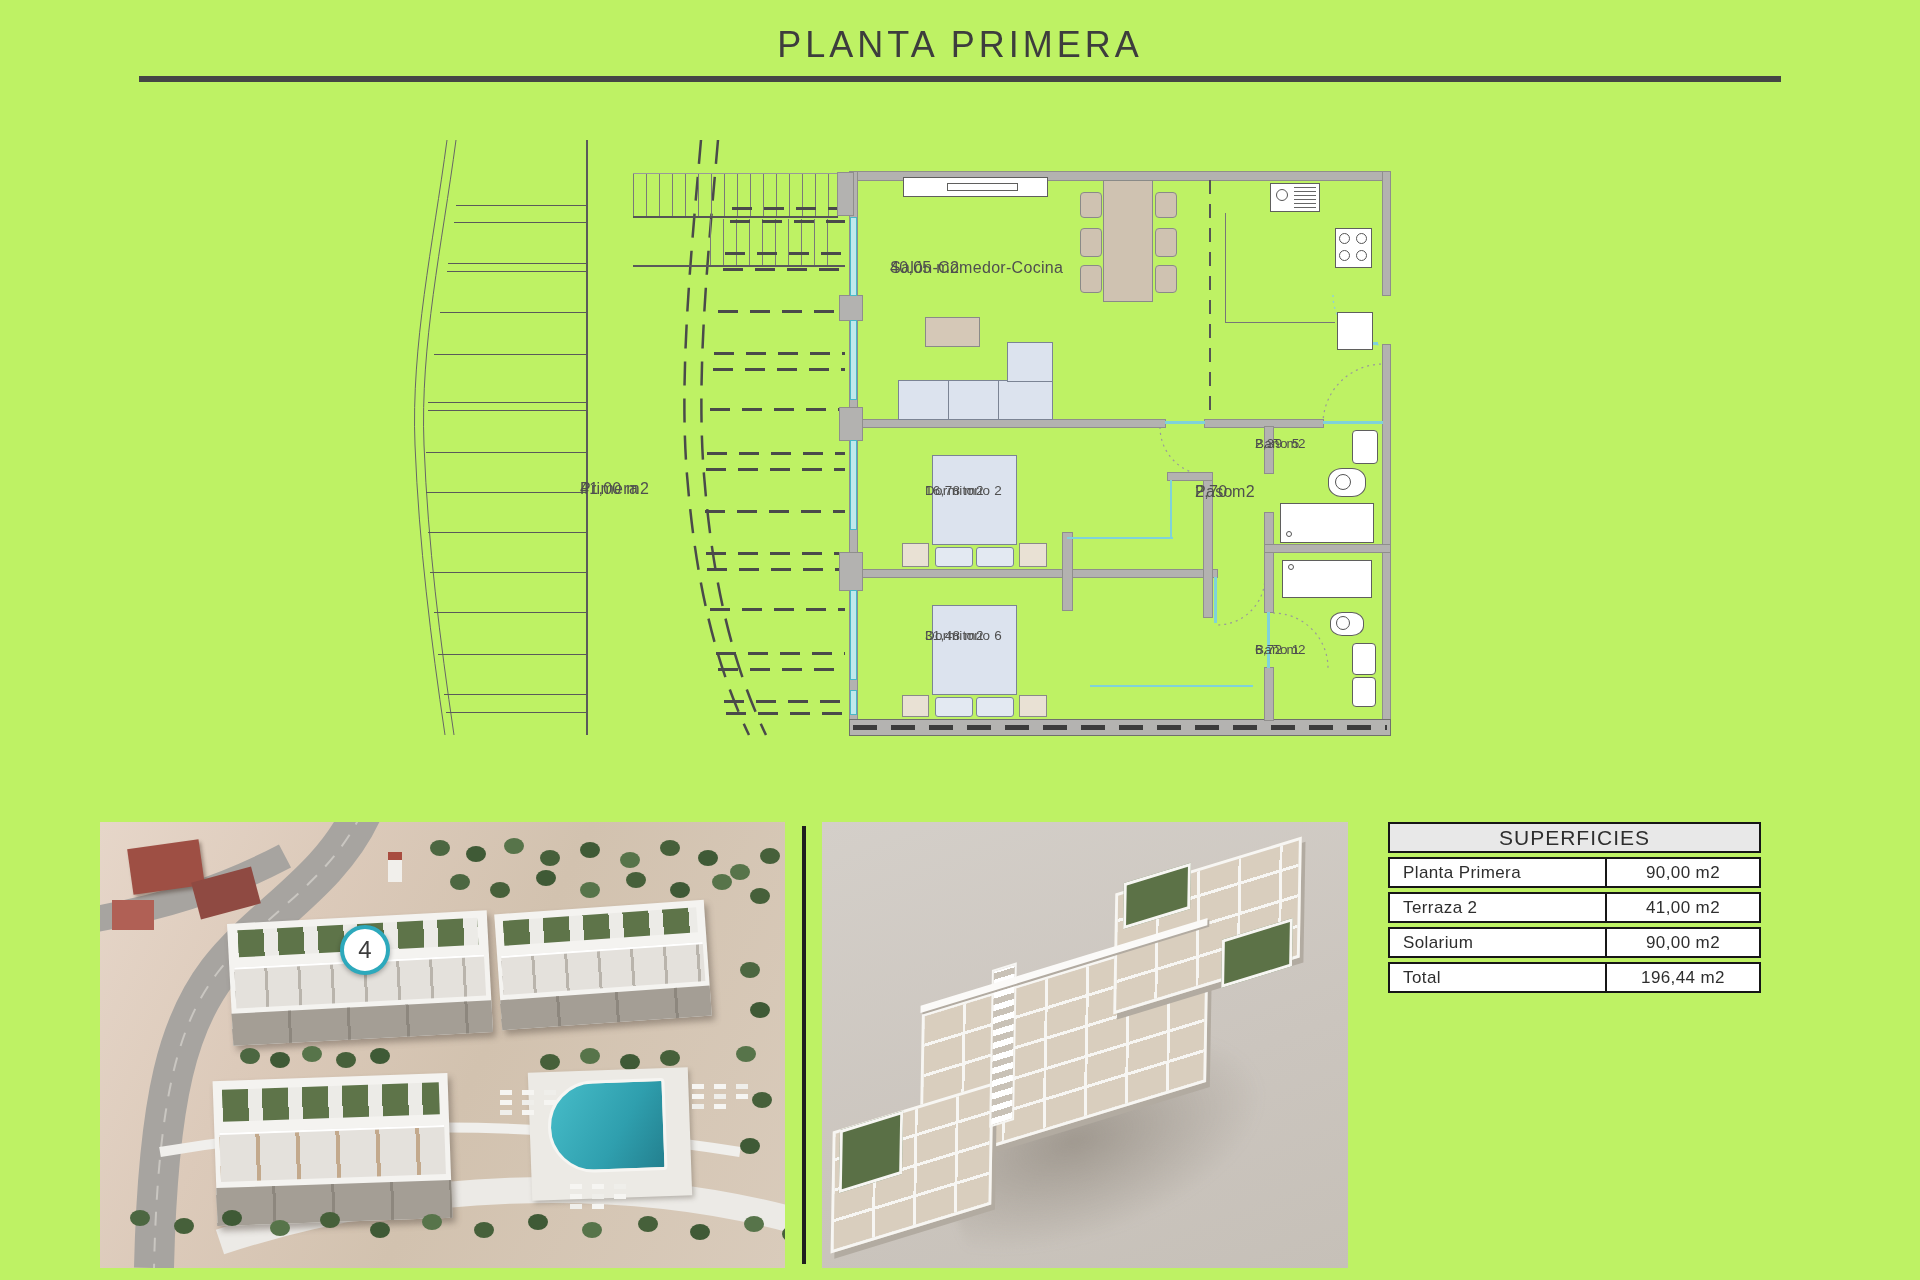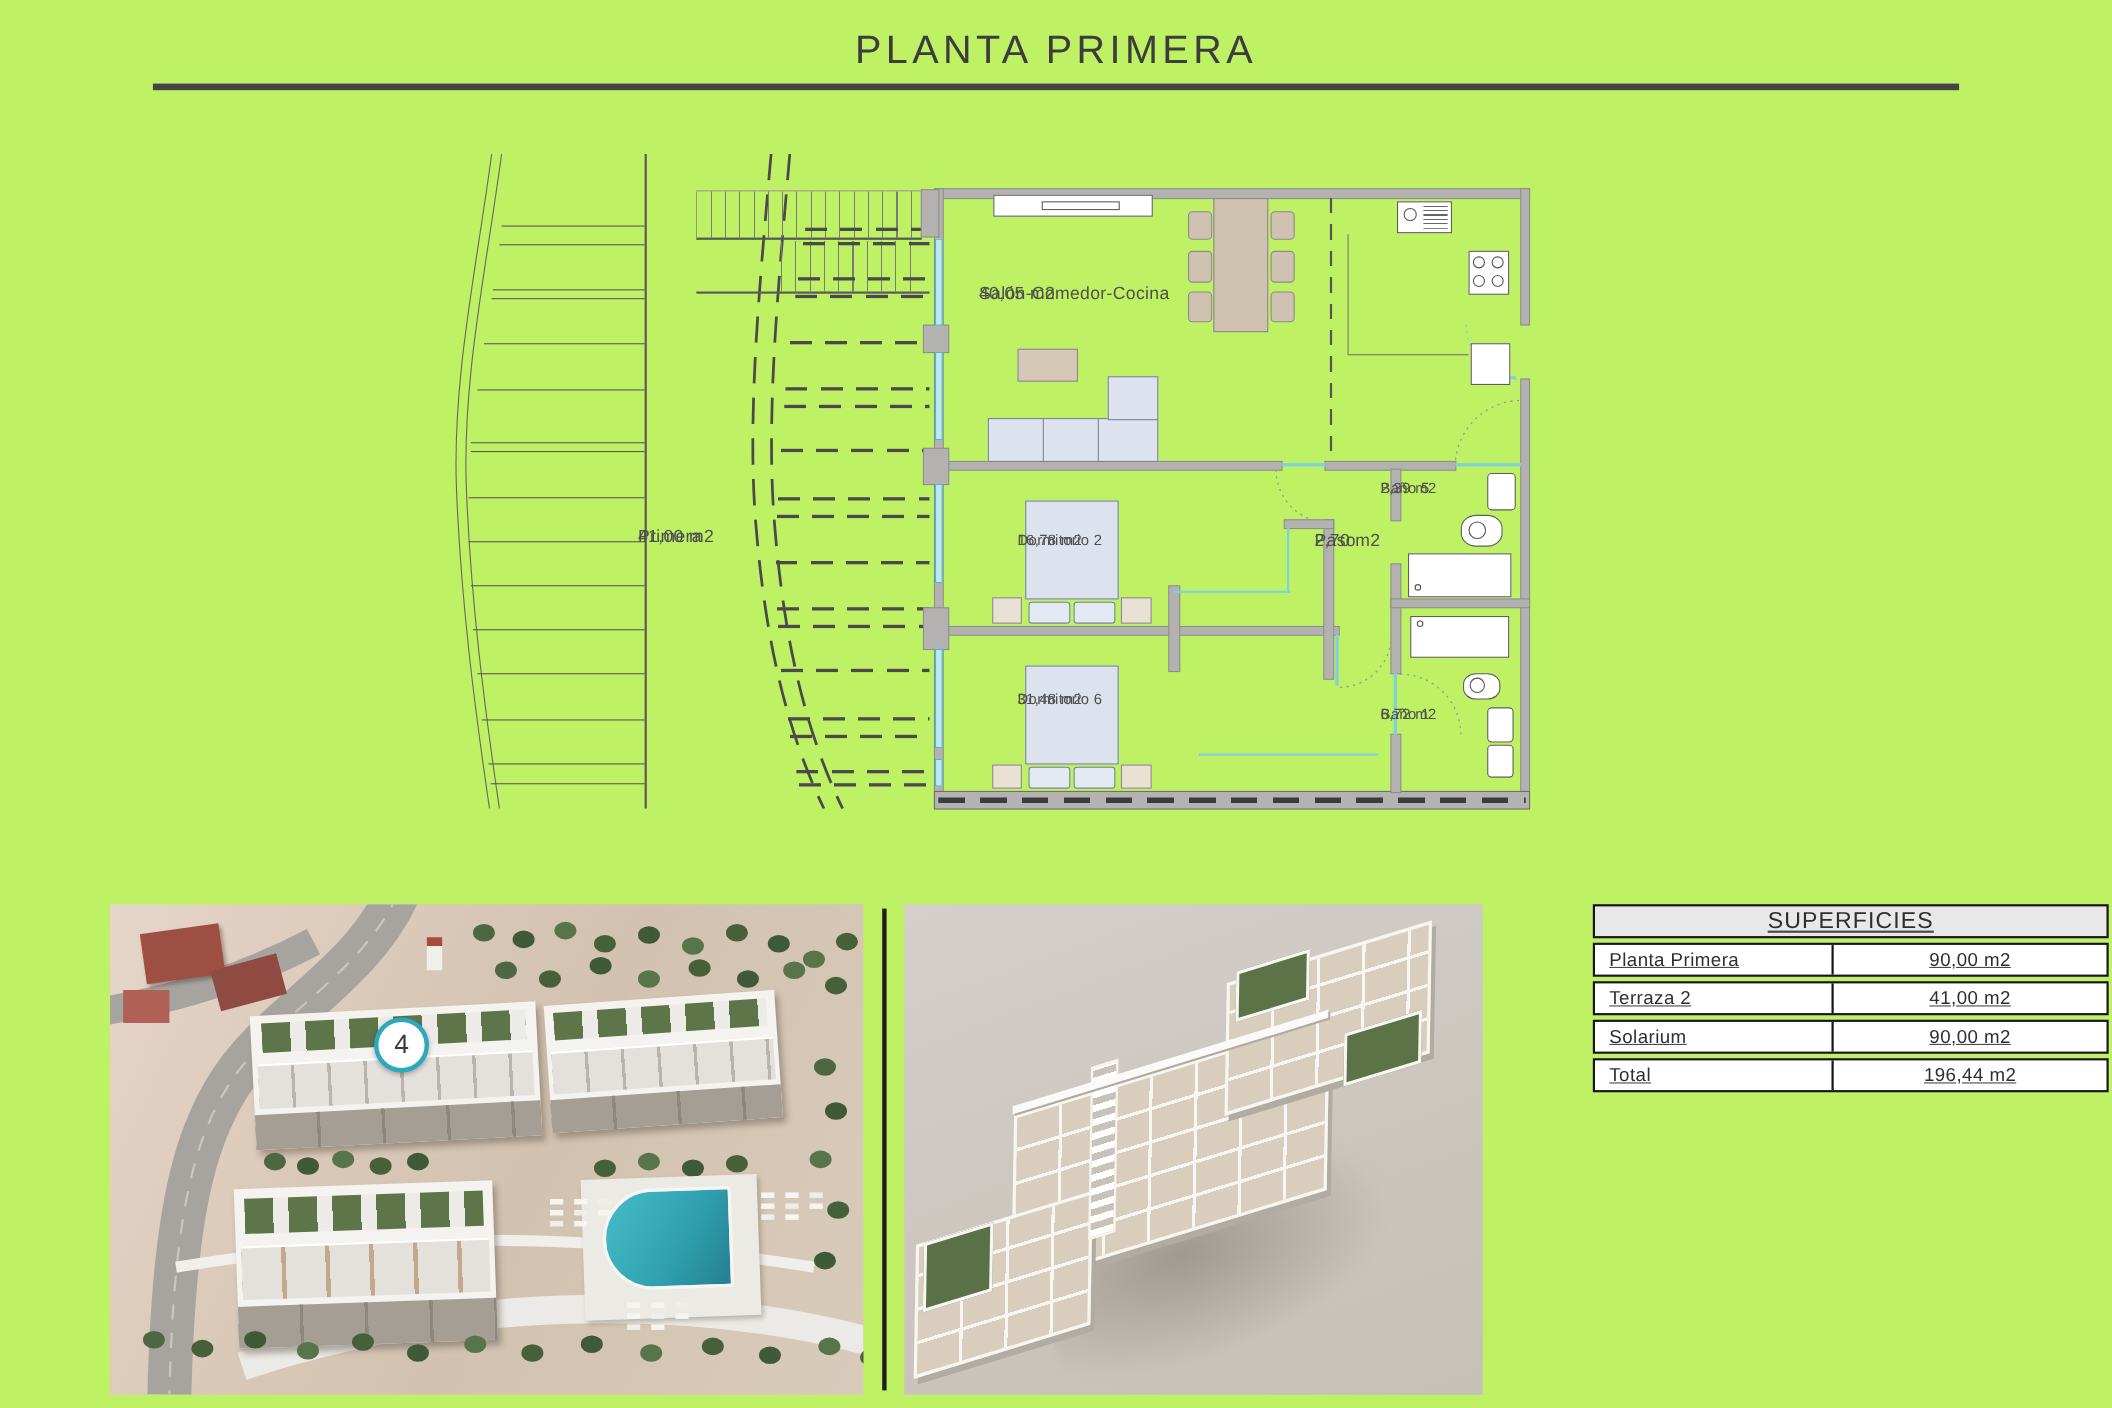--- a/index.html
+++ b/index.html
@@ -50,21 +50,21 @@
      font-size:24px;color:#3c3c3c;box-shadow:0 2px 5px rgba(0,0,0,.3);}
   .divider{position:absolute;left:802px;top:826px;width:4px;height:438px;background:#1f1f1f;}
   .render3d{position:absolute;left:822px;top:822px;width:526px;height:446px;overflow:hidden;
      background:linear-gradient(160deg,#d4cfc9 0%,#cbc5be 60%,#c6c0b8 100%);}
   .render3d *{position:absolute;box-sizing:border-box;}
   .slab{background:#d9cebe;border:3px solid #f7f6f3;
      background-image:repeating-linear-gradient(0deg,transparent 0 26px,#f7f6f3 26px 29px),
                       repeating-linear-gradient(90deg,transparent 0 40px,#f7f6f3 40px 43px);
      box-shadow:4px 6px 0 #b2aba1;}
   
-  .stable{position:absolute;left:1448px;top:822px;width:469px;text-decoration:underline;}
+  .stable{position:absolute;left:1388px;top:822px;width:373px;}
   .stable .hd{box-sizing:border-box;height:31px;border:2px solid #161616;background:#e8e8e8;
      text-align:center;font-size:21px;letter-spacing:1px;color:#2e2e2e;line-height:28px;}
   .stable .row{box-sizing:border-box;height:31px;border:2px solid #161616;background:#fff;
      margin-top:4px;display:flex;font-size:17px;color:#2e2e2e;letter-spacing:.4px;}
   .stable .row .lc{box-sizing:border-box;width:217px;border-right:2px solid #161616;
      padding-left:13px;line-height:27px;}
   .stable .row .vc{flex:1;text-align:center;line-height:27px;}
 </style>
 </head>
 <body>

